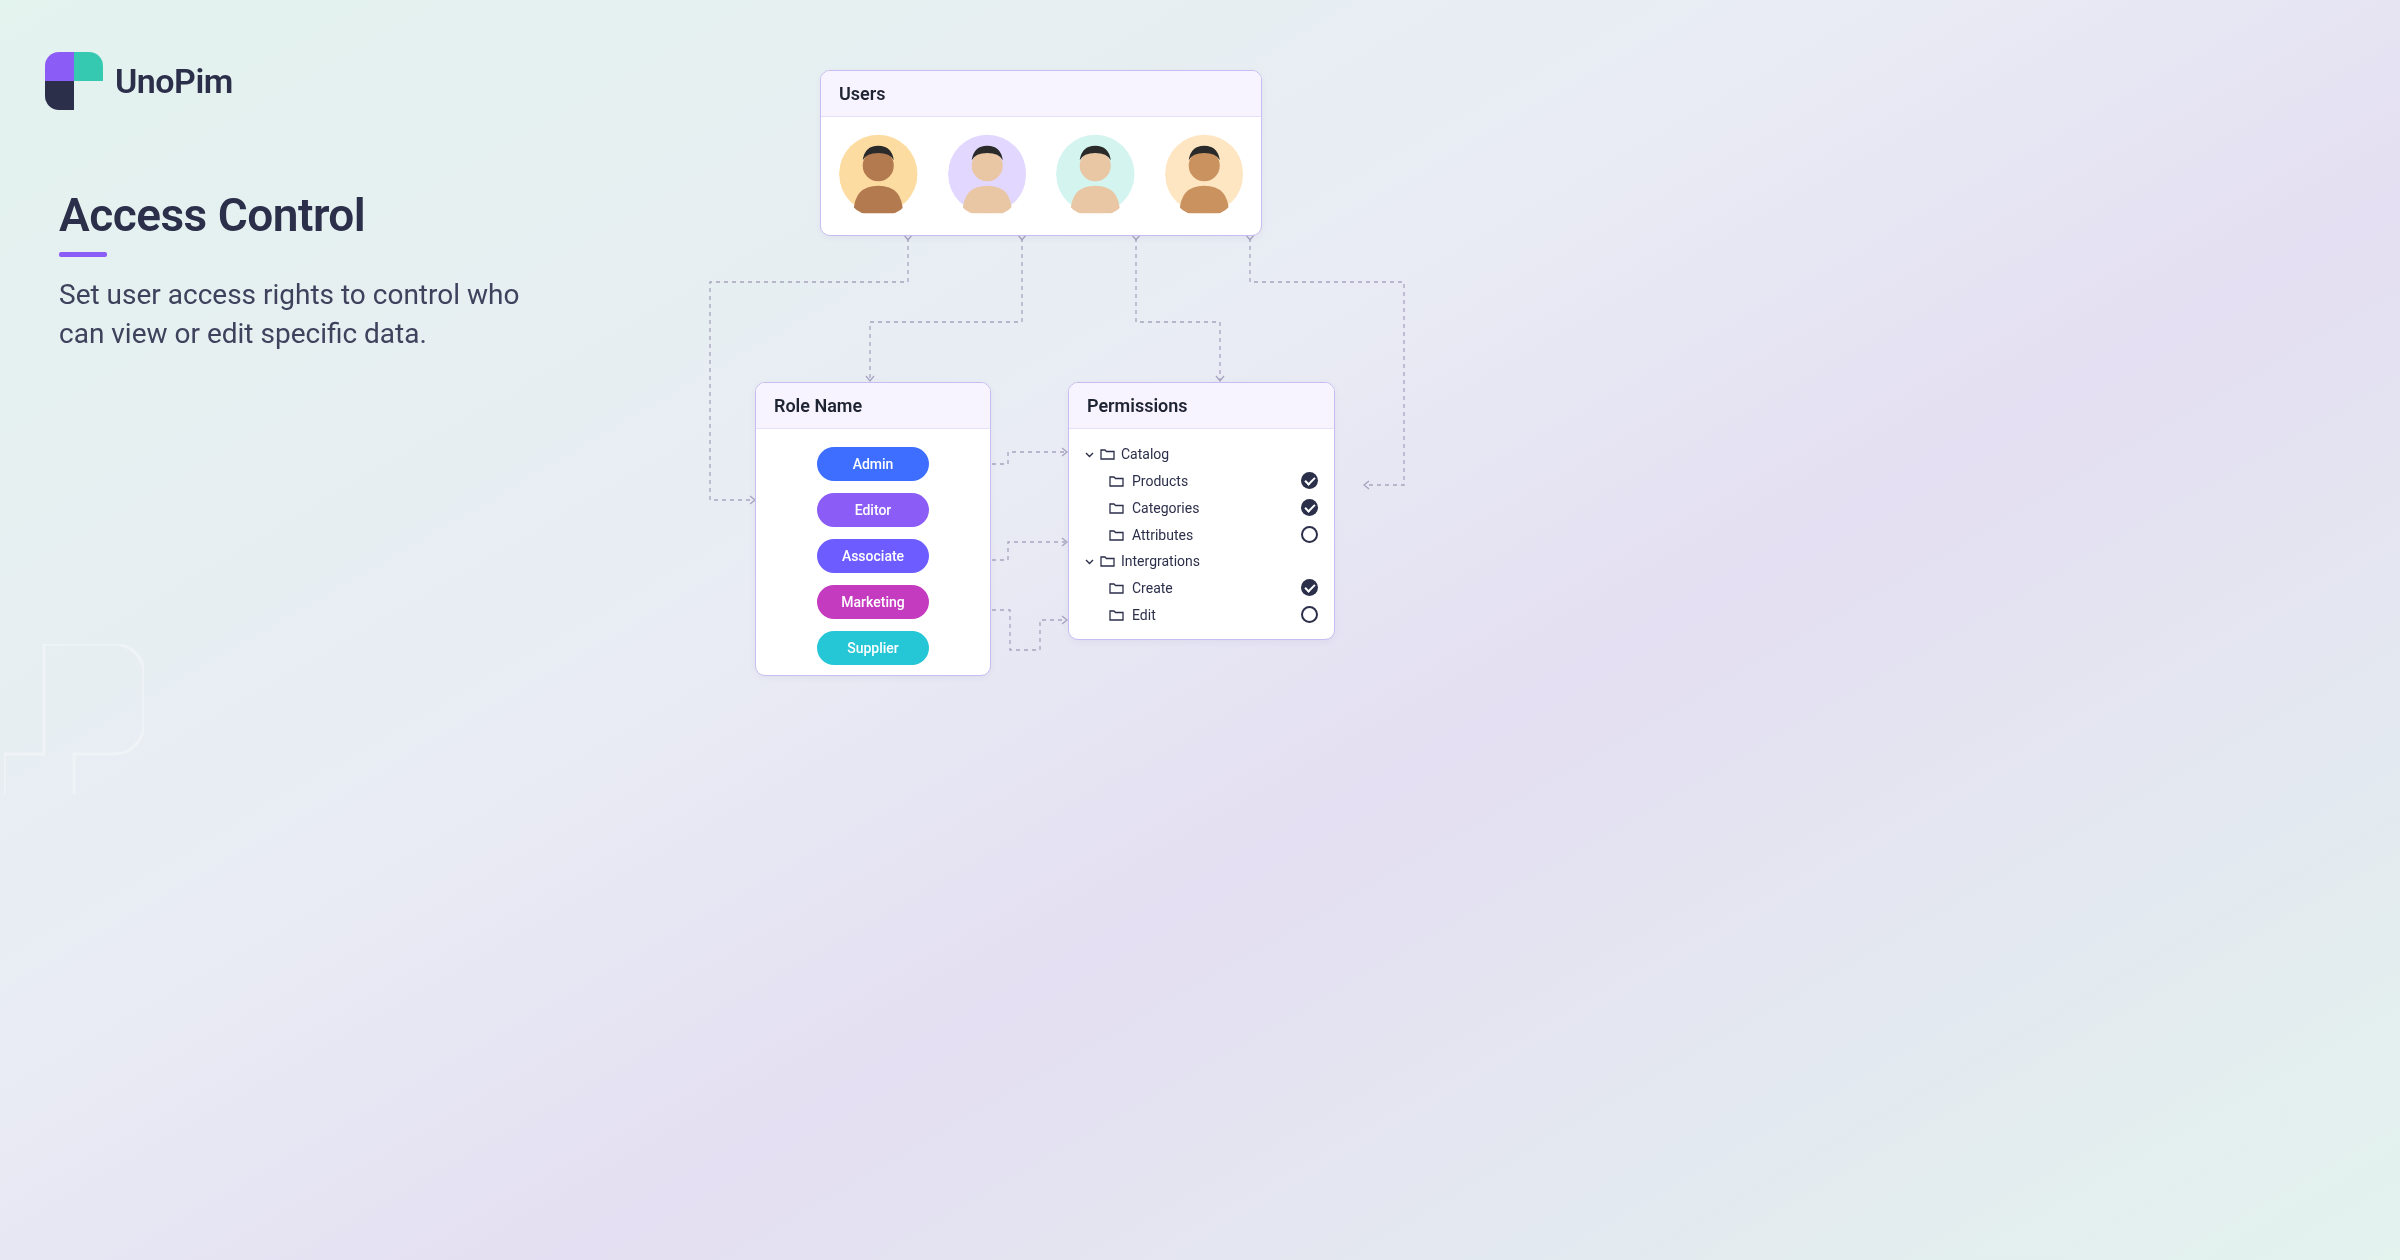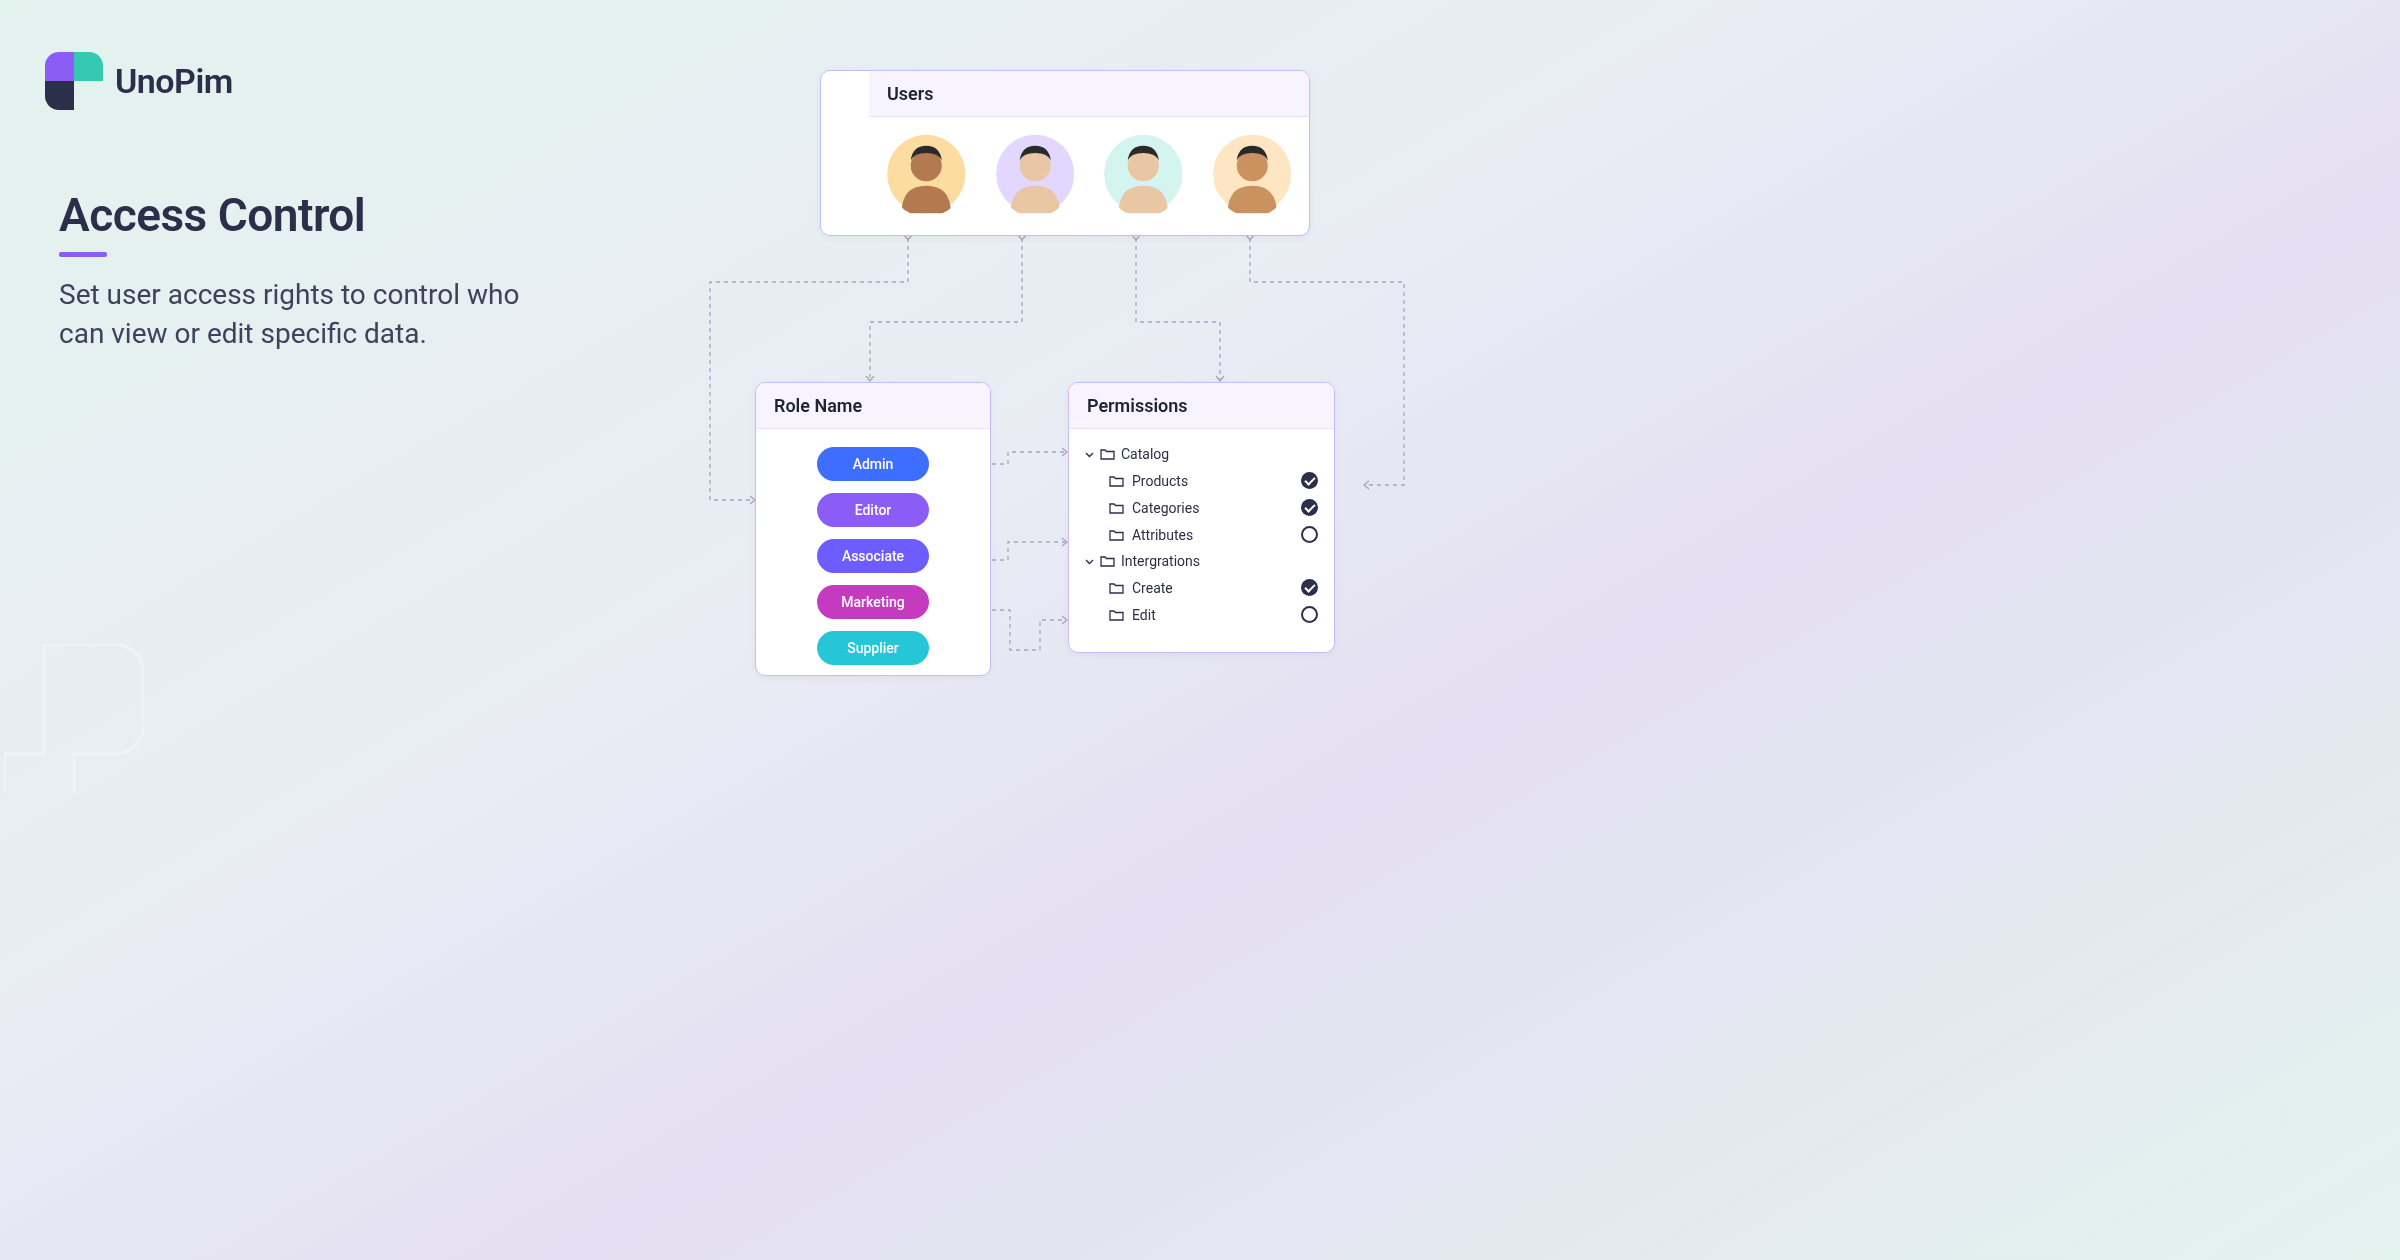--- a/index.html
+++ b/index.html
@@ -78,21 +78,21 @@
     background: #f7f3ff;
     padding: 12px 18px;
     font-size: 18px;
     font-weight: 600;
     color: #1f2433;
     border-bottom: 1px solid #e7e0fa;
   }
   .card-body { padding: 14px 18px; }
 
   
-  #users-card { left: 280px; top: 0; width: 490px; padding-left: 48px; }
+  #users-card { left: 280px; top: 0; width: 442px; }
   #users-card .card-body {
     display: flex; gap: 30px; justify-content: space-around;
     padding-top: 14px; padding-bottom: 18px;
   }
   .avatar {
     width: 86px; height: 86px; border-radius: 50%;
     display: flex; align-items: center; justify-content: center;
     overflow: hidden;
   }
   .avatar svg { width: 100%; height: 100%; }
@@ -105,21 +105,21 @@
   }
   .pill {
     width: 112px; height: 34px;
     border-radius: 18px;
     color: #fff; font-size: 14px; font-weight: 500;
     display: flex; align-items: center; justify-content: center;
   }
 
   
   #perm-card { left: 528px; top: 312px; width: 267px; }
-  #perm-card .card-body { padding: 12px 16px 24px; }
+  #perm-card .card-body { padding: 12px 16px 11px; }
   .perm-group-label {
     display: flex; align-items: center; gap: 6px;
     font-size: 14px; color: #2b2f4a;
     padding: 5px 0;
   }
   .perm-row {
     display: flex; align-items: center; justify-content: space-between;
     padding: 5px 0 5px 24px;
     font-size: 14px; color: #2b2f4a;
   }

